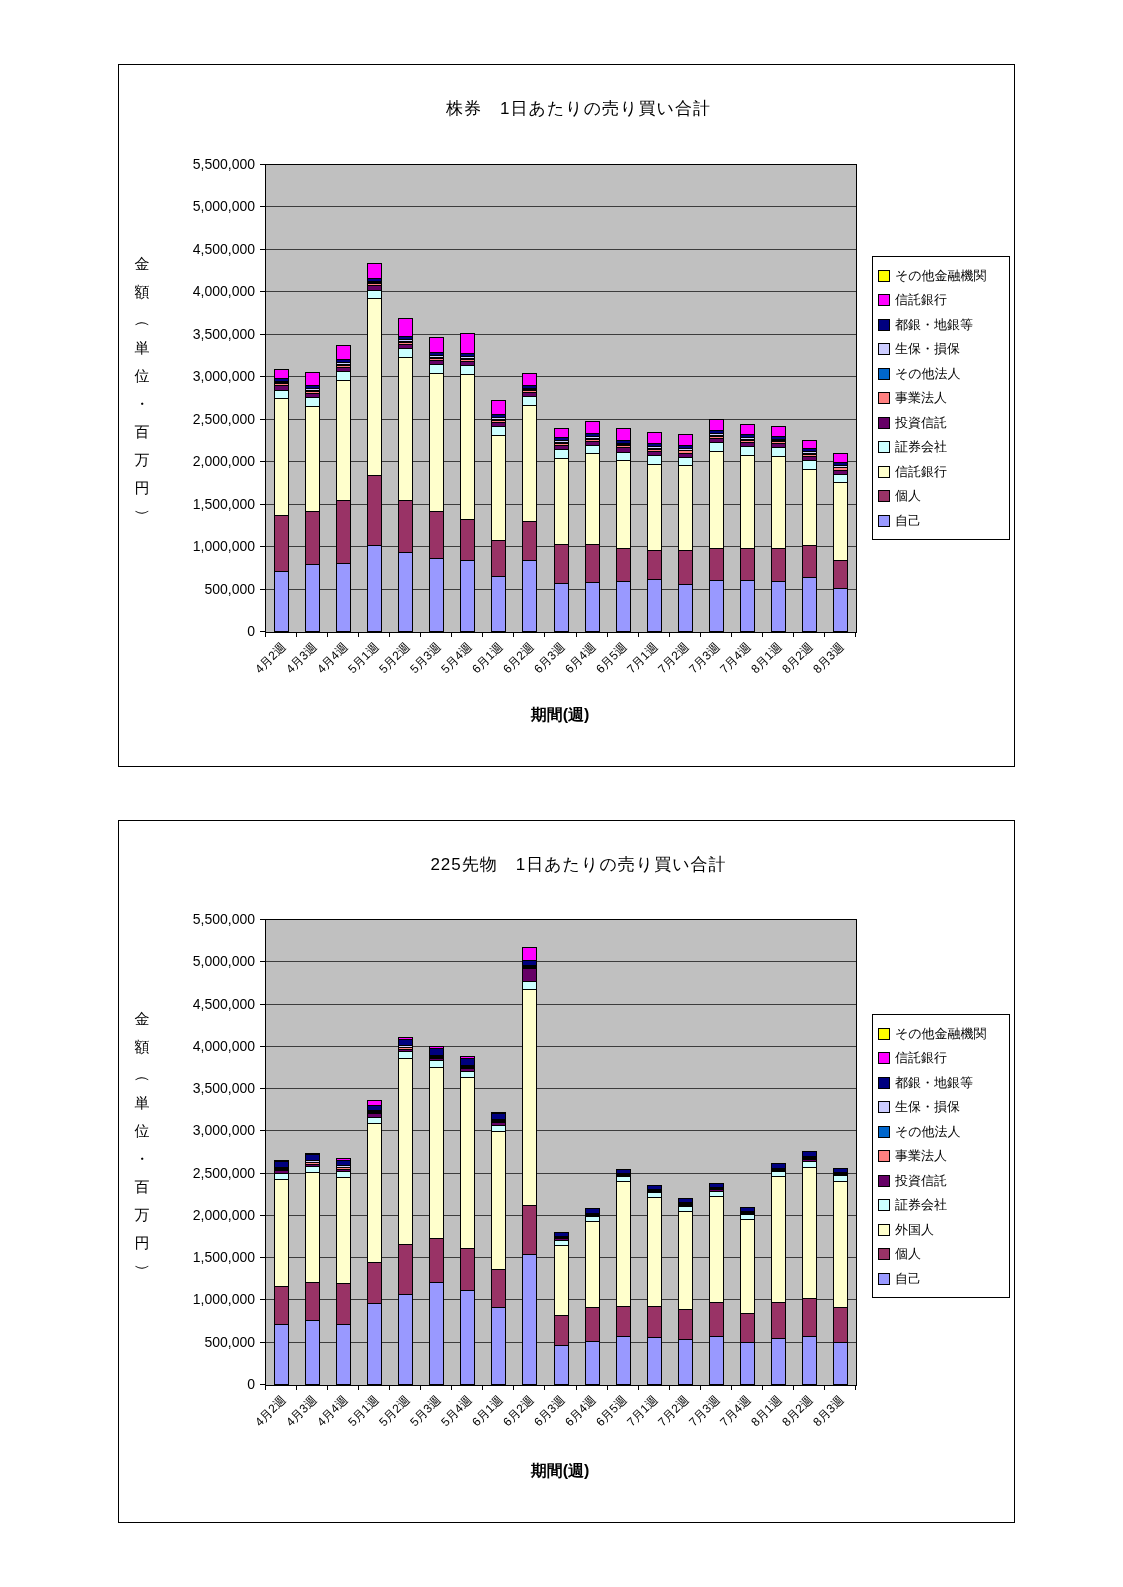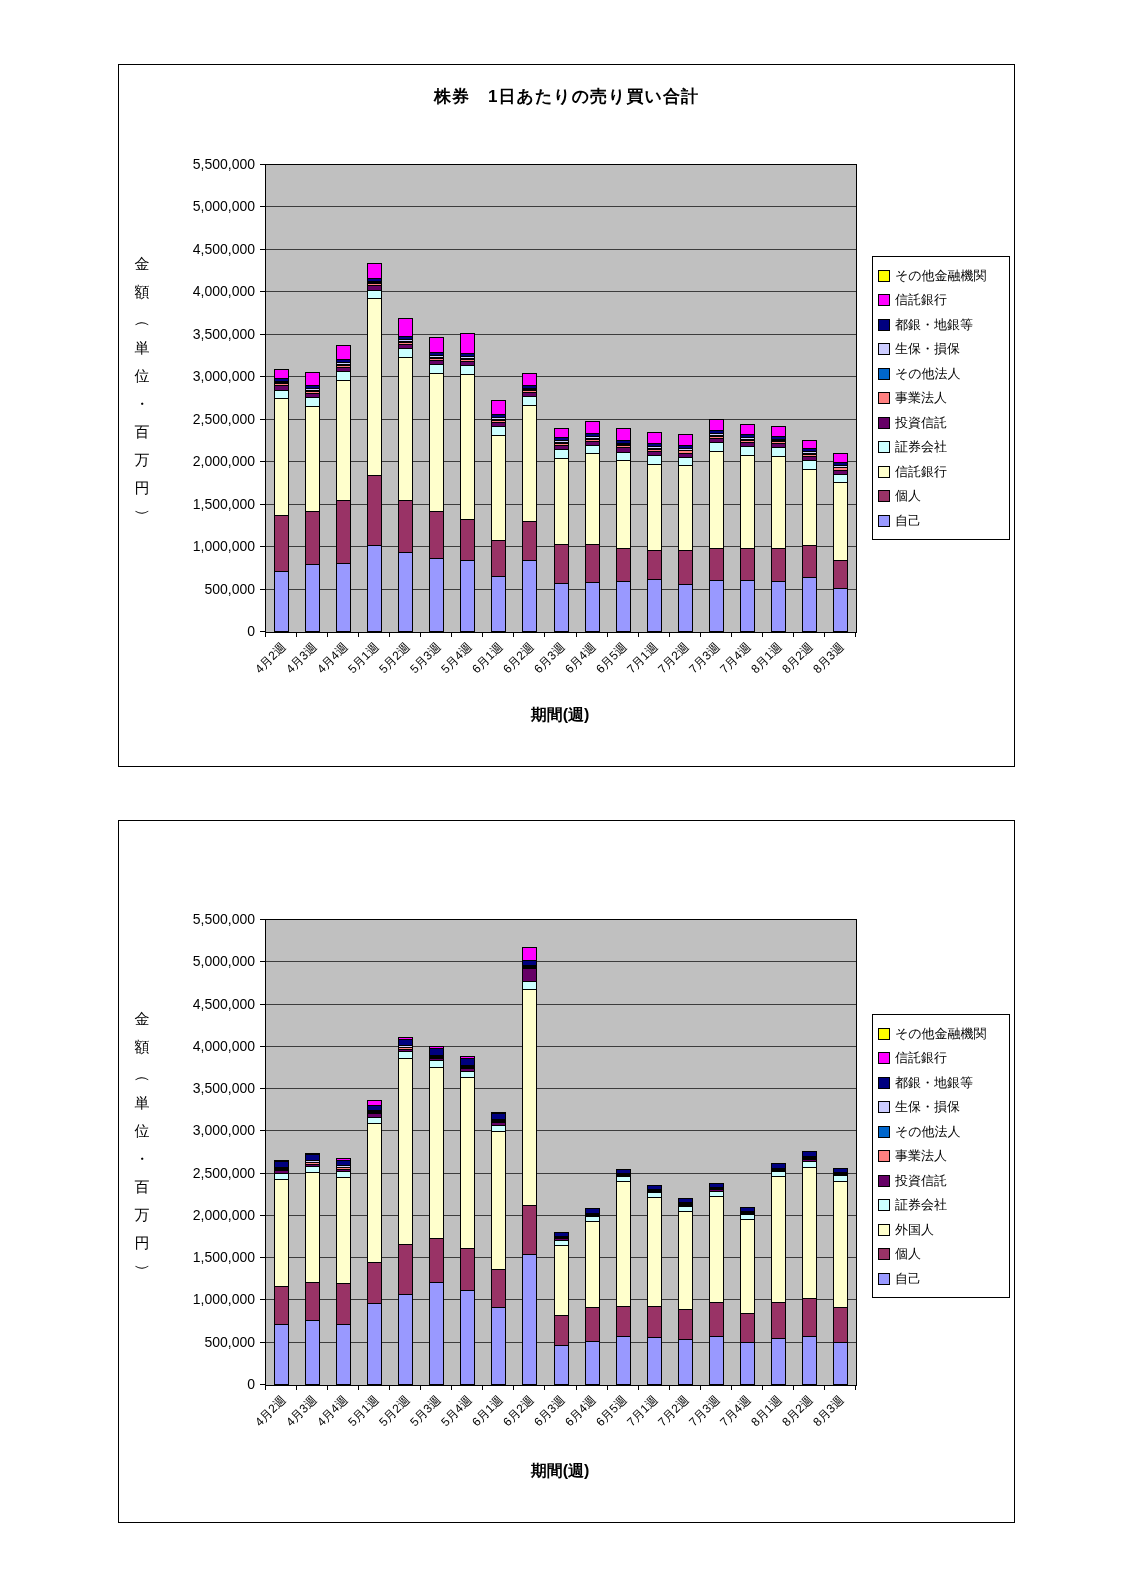--- a/index.html
+++ b/index.html
@@ -8,22 +8,22 @@
     font-family:"Liberation Sans",sans-serif;color:#000;
     -webkit-font-smoothing:none;
   }
   .chart-card{
     position:absolute;left:118px;width:895px;height:701px;
     border:1px solid #000;background:#fff;
   }
   #card0{top:64px;}
   #card1{top:820px;}
   .chart-title{
-    position:absolute;top:20px;left:0;width:100%;margin:0;
-    text-align:center;font-size:17px;font-weight:bold;letter-spacing:1px;
+    position:absolute;top:20px;left:0;width:100%;margin:12px;
+    text-align:center;font-size:17px;font-weight:normal;letter-spacing:1px;
   }
   .plot{
     position:absolute;background:#c0c0c0;border:1px solid #000;overflow:visible;
   }
   .gridline{position:absolute;left:0;width:100%;height:1px;background:#3c3c3c;}
   .bar{position:absolute;bottom:0;border:1px solid #000;box-sizing:border-box;overflow:hidden;background:#c0c0c0;}
   .seg{position:absolute;left:0;width:100%;z-index:1;}
   .sepline{position:absolute;left:0;width:100%;height:1px;background:#000;z-index:2;}
   .y-tick-label{position:absolute;left:0;width:136px;text-align:right;font-size:14px;line-height:16px;}
   .y-tick-mark{position:absolute;width:5px;height:1px;background:#000;}
@@ -578,20 +578,21 @@
     <div class="x-tick-label" style="left: 431px; top: 574px;">7月1週</div>
     <div class="x-tick-label" style="left: 462px; top: 574px;">7月2週</div>
     <div class="x-tick-label" style="left: 493px; top: 574px;">7月3週</div>
     <div class="x-tick-label" style="left: 524px; top: 574px;">7月4週</div>
     <div class="x-tick-label" style="left: 555px; top: 574px;">8月1週</div>
     <div class="x-tick-label" style="left: 586px; top: 574px;">8月2週</div>
     <div class="x-tick-label" style="left: 617px; top: 574px;">8月3週</div>
   </section>
 
 <section class="chart-card" id="card1">
+  <h2 class="chart-title">225先物　1日あたりの売り買い合計</h2>
   <div class="y-axis-title" style="left: 8px; top: 184px; width: 30px;">
       <span>金</span>
       <span>額</span>
       <span class="paren">（</span>
       <span>単</span>
       <span>位</span>
       <span>・</span>
       <span>百</span>
       <span>万</span>
       <span>円</span>

